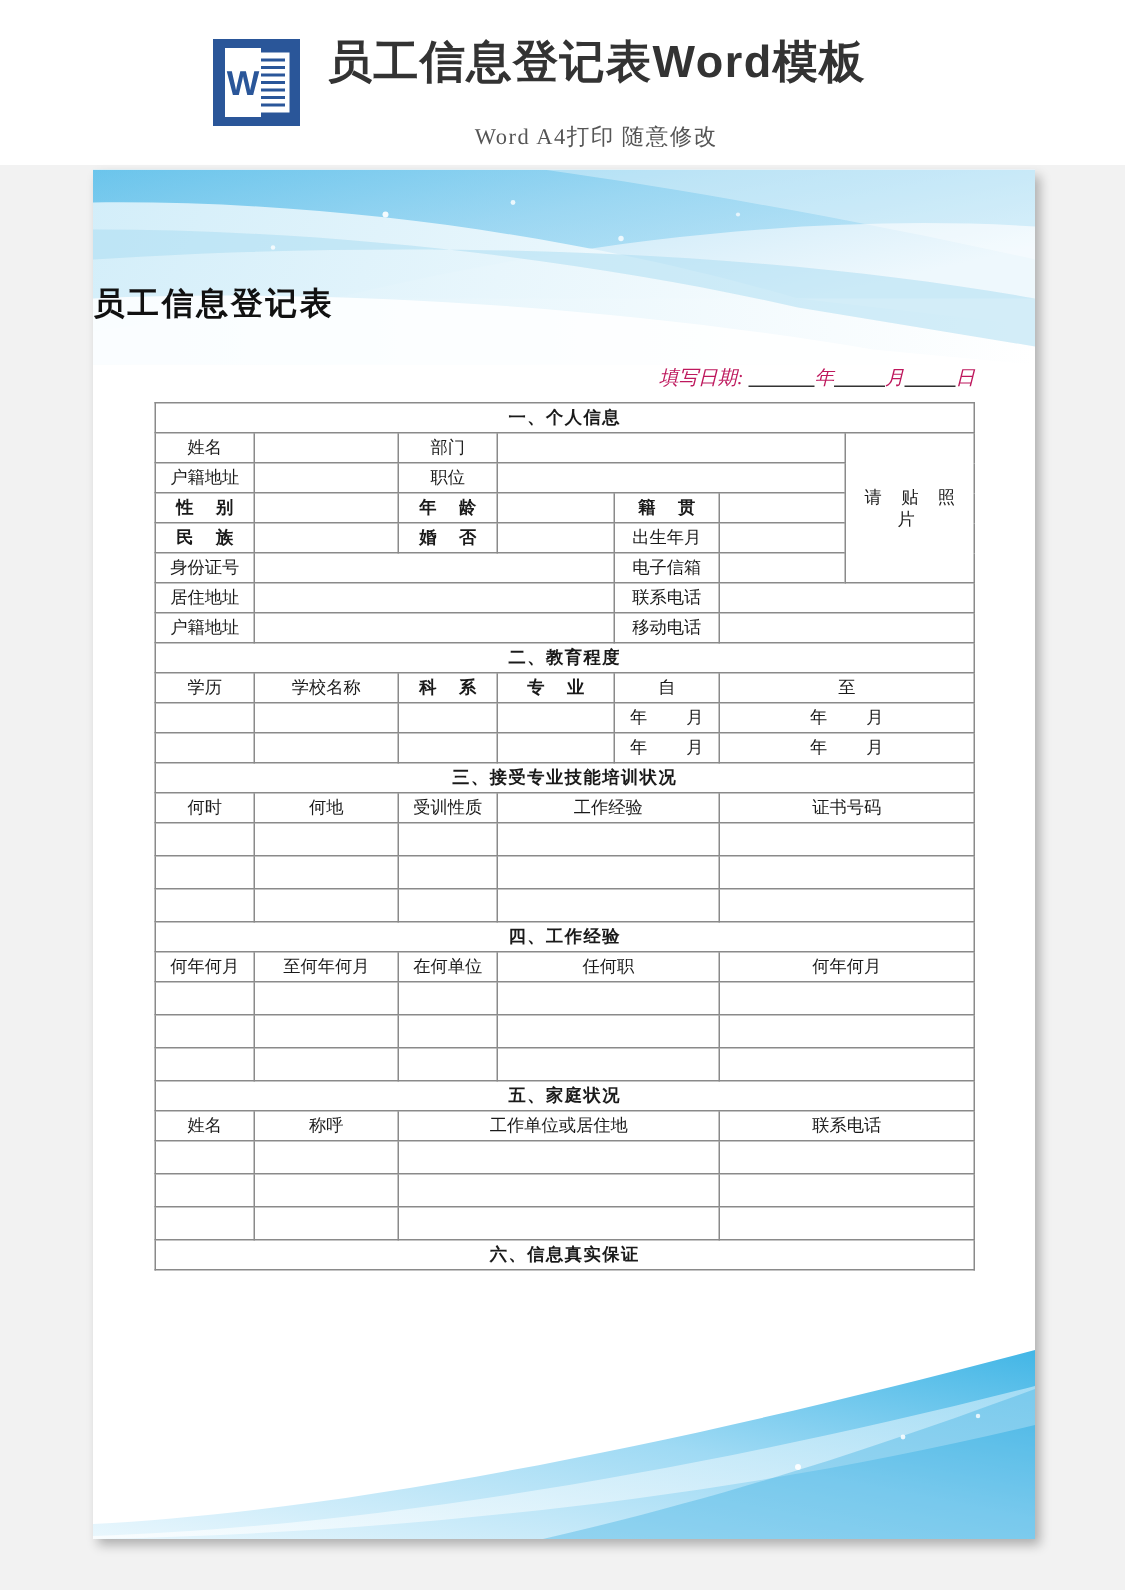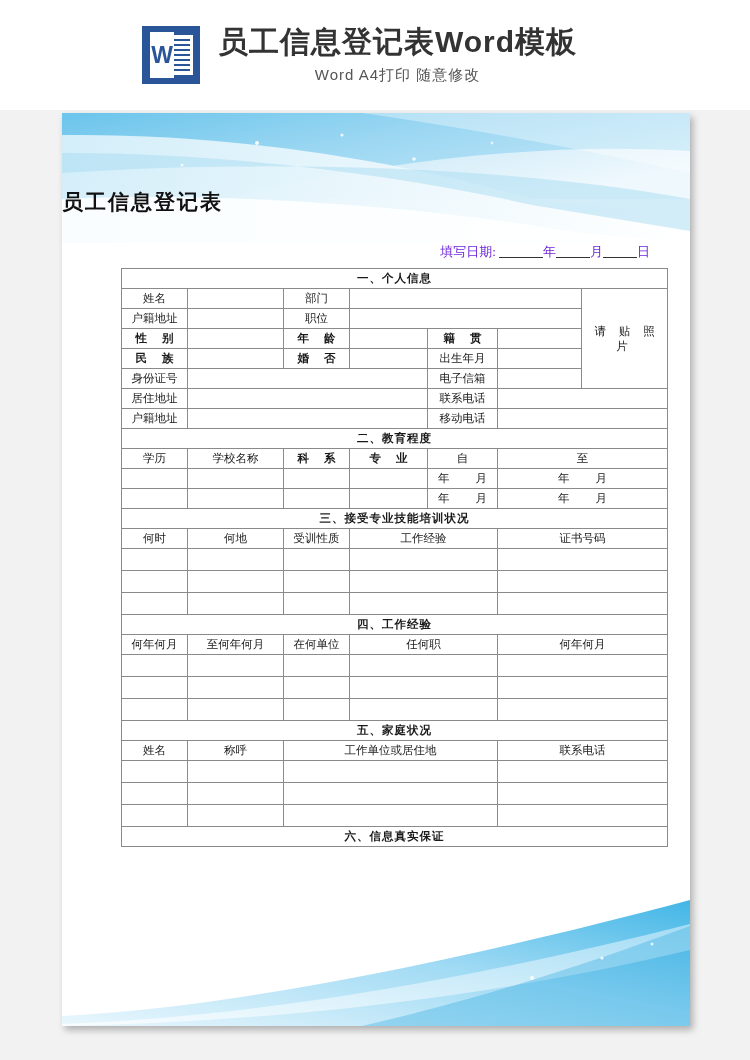--- a/index.html
+++ b/index.html
@@ -41,49 +41,49 @@
     font-weight:bold;font-size:23px;line-height:46px;text-align:center;
   }
   .promo-texts{margin-left:18px;}
   .promo-title{
     font-family:"Liberation Sans","DejaVu Sans",sans-serif;
     font-size:30px;color:#333333;letter-spacing:1px;line-height:40px;
     white-space:nowrap;
     font-weight:bold;
   }
   .promo-sub{
-    font-family:Liberation Sans, sans-serif;
+    font-family:Liberation Serif, serif;
     font-size:15px;color:#555555;letter-spacing:1px;
-    text-align:center;margin-top:4px;white-space:nowrap;
+    text-align:center;margin-top:20px;white-space:nowrap;
   }
   
   .page{
     position:absolute;left:62px;top:113px;width:628px;height:913px;
     background:#ffffff;
     box-shadow:3px 4px 7px rgba(0,0,0,0.28);
     overflow:hidden;
   }
   .wave-top{position:absolute;left:0;top:0;width:628px;height:130px;overflow:hidden;}
   .wave-bottom{position:absolute;left:0;bottom:0;width:628px;height:160px;overflow:hidden;}
   .doc-title{
     position:absolute;left:0;top:75px;width:628px;
     font-family:"Liberation Sans","DejaVu Sans",sans-serif;
     font-weight:bold;font-size:21px;color:#111111;letter-spacing:2px;
   }
   .date-line{
     position:absolute;right:40px;top:130px;
-    font-size:13px;color:#6d28d9;white-space:nowrap;
+    font-size:13px;color:#be185d;white-space:nowrap;font-style:italic;
   }
   .date-line .u{
     display:inline-block;border-bottom:1px solid #333;
     vertical-align:-2px;
   }
   .u1{width:44px}.u2{width:34px}.u3{width:34px}
   
-  .tblwrap{position:absolute;left:59px;top:155px;width:546px;}
+  .tblwrap{position:absolute;left:41px;top:155px;width:546px;}
   table.form{
     border-collapse:collapse;width:546px;
     table-layout:fixed;
   }
   table.form td{
     border:1px solid #8a8a8a;
     height:19px;
     font-size:11.5px;
     color:#1a1a1a;
     text-align:center;

